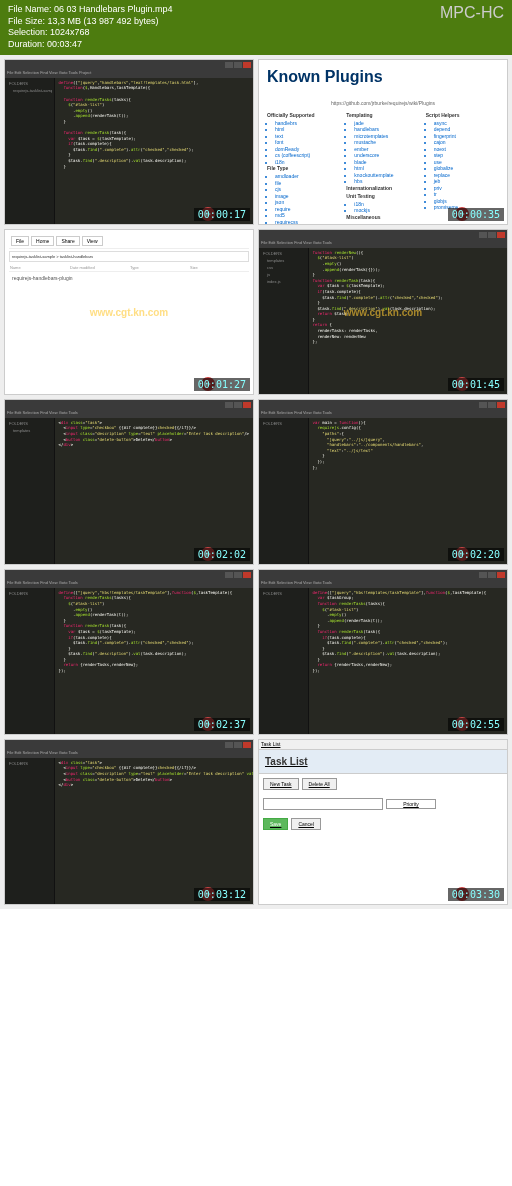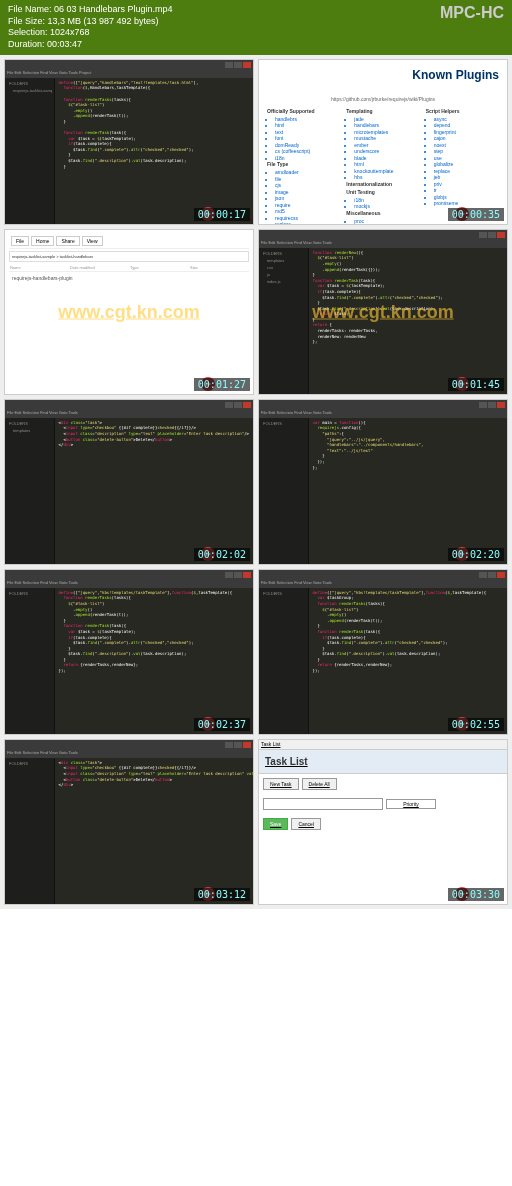--- a/index.html
+++ b/index.html
@@ -1,19 +1,19 @@
 <!DOCTYPE html>
 <html><head>
 <meta charset="utf-8">
 <style>
 * { margin: 0; padding: 0; box-sizing: border-box; }
 body { font-family: Arial, sans-serif; background: #fff; width: 512px; }
 .header { background: #4d7c0f; color: #fff; padding: 4px 8px; display: flex; justify-content: space-between; font-size: 9px; }
 .header-left div { line-height: 1.3; }
-.header-right { font-size: 16px; font-weight: bold; color: #ccc; align-self: flex-start; }
+.header-right { font-size: 16px; font-weight: normal; color: #ccc; align-self: flex-start; }
 .grid { display: grid; grid-template-columns: 1fr 1fr; gap: 4px; padding: 4px; background: #eee; }
 .cell { position: relative; background: #fff; border: 1px solid #ccc; height: 166px; overflow: hidden; }
 .timestamp { position: absolute; bottom: 3px; right: 3px; background: rgba(0,0,0,0.6); color: #8ff; font-size: 10px; padding: 1px 4px; font-family: monospace; }
 .play-btn { position: absolute; bottom: 3px; right: 38px; width: 14px; height: 14px; background: #c44; border-radius: 50%; display: flex; align-items: center; justify-content: center; }
 .play-btn::after { content: ''; border-left: 5px solid #fff; border-top: 3px solid transparent; border-bottom: 3px solid transparent; margin-left: 1px; }
 
 
 .dark-editor { background: #272822; width: 100%; height: 100%; position: relative; }
 .dark-titlebar { background: #3a3a3a; height: 10px; display: flex; justify-content: flex-end; align-items: center; padding-right: 2px; gap: 1px; }
 .win-btn { width: 8px; height: 6px; background: #555; font-size: 5px; }
@@ -24,21 +24,21 @@
 .sidebar-item { padding: 1px 2px; white-space: nowrap; overflow: hidden; }
 .sidebar-item.nested { padding-left: 6px; }
 .code-area { flex: 1; font-size: 4px; font-family: monospace; padding: 2px 4px; line-height: 1.4; color: #f8f8f2; overflow: hidden; }
 .code-line { white-space: pre; }
 .kw { color: #f92672; }
 .str { color: #e6db74; }
 .fn { color: #a6e22e; }
 
 
 .slide { background: #fff; padding: 8px; height: 100%; font-size: 5px; }
-.slide-title { color: #003366; font-size: 12px; font-weight: bold; text-align: right; margin-bottom: 14px; }
+.slide-title { color: #003366; font-size: 16px; font-weight: bold; text-align: left; margin-bottom: 14px; }
 .slide-url { text-align: center; color: #666; margin-bottom: 6px; font-size: 5px; }
 .slide-cols { display: flex; gap: 6px; justify-content: space-around; }
 .slide-col { flex: 1; }
 .slide-head { font-weight: bold; color: #333; margin-bottom: 2px; font-size: 5px; }
 .slide-col ul { list-style: disc; padding-left: 8px; }
 .slide-col li { color: #0066cc; line-height: 1.3; }
 
 
 .terminal-outer { background: #f0f0f0; padding: 6px; height: 100%; }
 .terminal { background: #000; width: 100%; height: 100%; border: 1px solid #888; position: relative; }
@@ -61,21 +61,21 @@
 .task-titlebar { background: #f0f0f0; height: 10px; border-bottom: 1px solid #ccc; display: flex; align-items: center; padding: 0 2px; font-size: 5px; }
 .task-header { background: #e3ecf5; padding: 6px; font-size: 10px; font-weight: bold; color: #333; border-bottom: 1px solid #ccc; }
 .task-toolbar { padding: 4px; display: flex; gap: 3px; }
 .task-btn { font-size: 5px; padding: 2px 6px; border: 1px solid #999; background: #f0f0f0; }
 .task-form { padding: 4px; display: flex; gap: 3px; align-items: center; }
 .task-input { border: 1px solid #999; width: 50%; height: 12px; background: #fff; position: relative; }
 .task-dropdown { border: 1px solid #999; font-size: 5px; padding: 1px 4px; width: 50px; background: #fff; text-align: center; }
 .task-save { background: #5cb85c; color: #fff; border: 1px solid #4a4; }
 .task-cancel { background: #f0f0f0; border: 1px solid #999; }
 
-.watermark { position: absolute; top: 50%; left: 50%; transform: translate(-50%, -50%); font-size: 18px; color: rgba(255,200,50,0.6); font-weight: bold; pointer-events: none; z-index: 100; white-space: nowrap; text-decoration: underline; }
+.watermark { position: absolute; top: 50%; left: 50%; transform: translate(-50%, -50%); font-size: 10px; color: rgba(255,200,50,0.6); font-weight: bold; pointer-events: none; z-index: 100; white-space: nowrap; }
 </style>
 </head>
 <body>
 
 <div class="header">
   <div class="header-left">
     <div>File Name: 06 03 Handlebars Plugin.mp4</div>
     <div>File Size: 13,3 MB (13 987 492 bytes)</div>
     <div>Selection: 1024x768</div>
     <div>Duration: 00:03:47</div>

